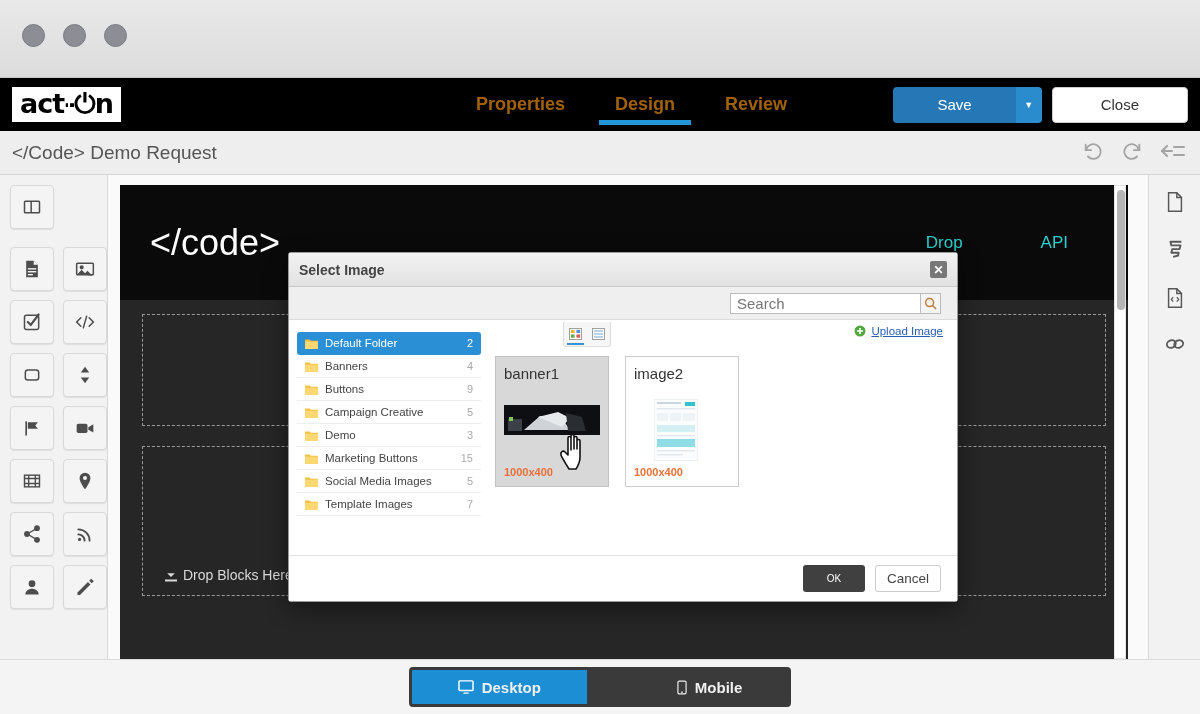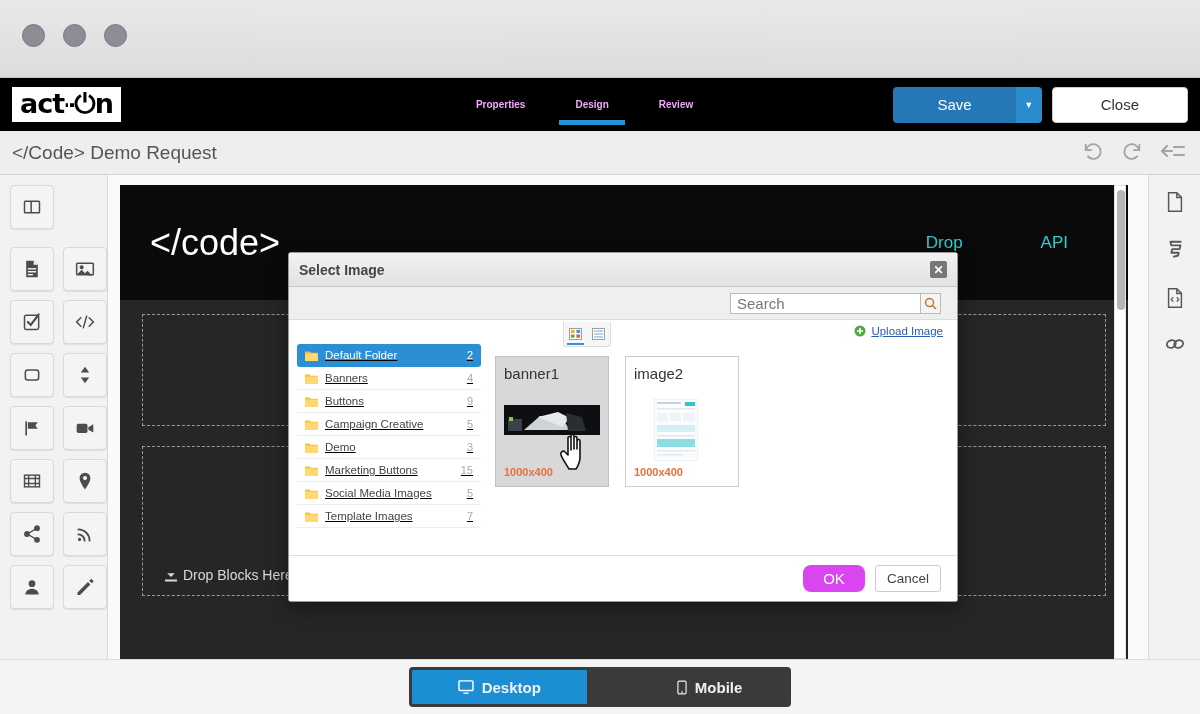--- a/index.html
+++ b/index.html
@@ -33,21 +33,21 @@
     padding: 3px 8px 5px 8px; line-height: 1; position: relative;
     font-family: "DejaVu Sans", sans-serif;
   }
   .logo .pwr { position: relative; display: inline-block; }
   .logo .pwr::before {
     content: ""; position: absolute; left: -6px; top: -3px;
     width: 2px; height: 34px; background: #fff; z-index: 2;
   }
   .navtabs { display: flex; align-items: center; gap: 50px; margin-left: 355px; height: 53px; }
   .navtab {
-    color: #f0abfc; font-size: 10px; font-weight: bold; height: 40px;
+    color: #a16207; font-size: 18px; font-weight: bold; height: 40px;
     display: flex; align-items: center; cursor: pointer; position: relative;
   }
   .navtab.active::after {
     content: ""; position: absolute; left: -16px; right: -16px; bottom: 0;
     height: 5px; background: #2196d8;
   }
   .hdr-actions { margin-left: auto; display: flex; align-items: center; gap: 10px; margin-right: 12px; }
   .btn-save {
     background: #2677b5; color: #fff; border: none; height: 36px;
     padding: 0 44px 0 44px; font-size: 15px; border-radius: 4px 0 0 4px;
@@ -177,21 +177,21 @@
   .searchbox input {
     width: 190px; height: 21px; border: 1px solid #bbb; border-right: none;
     padding: 0 6px; font-size: 15px; color: #555; outline: none;
     font-family: "Liberation Sans", sans-serif; background: #fff;
   }
   .searchbox .sbtn {
     width: 21px; height: 21px; border: 1px solid #bbb; background: #f4f4f4;
     display: flex; align-items: center; justify-content: center; cursor: pointer;
   }
   .modal-body { flex: 1; display: flex; position: relative; overflow: hidden; }
-  .folders { width: 192px; padding: 24px 0 0 8px; text-decoration: underline; }
+  .folders { width: 192px; padding: 12px 0 0 8px; }
   .folder {
     height: 23px; display: flex; align-items: center; gap: 7px;
     padding: 0 8px; font-size: 11.5px; color: #444;
     border-bottom: 1px solid #eee; cursor: pointer;
   }
   .folder.sel { background: #2b8fd6; color: #fff; border-radius: 3px; border-bottom-color: transparent; }
   .folder .fcount { margin-left: auto; color: #aaa; font-size: 11px; }
   .folder.sel .fcount { color: #fff; }
   .gallery { flex: 1; padding: 6px 14px 0 14px; position: relative; }
   .viewtoggle {
@@ -214,22 +214,22 @@
   .thumb-name { font-size: 15px; color: #333; }
   .thumb-img { position: absolute; left: 8px; right: 8px; top: 48px; height: 30px; overflow: hidden; }
   .thumb-dim { position: absolute; left: 8px; bottom: 8px; font-size: 11px; font-weight: bold; color: #e8703a; }
   .cursor-hand { position: absolute; left: 62px; top: 72px; pointer-events: none; }
   .modal-foot {
     height: 46px; border-top: 1px solid #e0e0e0; display: flex;
     align-items: center; justify-content: flex-end; gap: 10px; padding-right: 16px;
     background: #fff;
   }
   .btn-ok {
-    background: #d946ef; color: #fff; border: none; height: 27px; width: 62px;
-    border-radius: 8px; font-size: 15px; cursor: pointer;
+    background: #404040; color: #fff; border: none; height: 27px; width: 62px;
+    border-radius: 3px; font-size: 10px; cursor: pointer;
     font-family: "Liberation Sans", sans-serif;
   }
   .btn-cancel {
     background: #fff; color: #444; border: 1px solid #ccc; height: 27px; width: 66px;
     border-radius: 3px; font-size: 13.5px; cursor: pointer;
     font-family: "Liberation Sans", sans-serif;
   }
 </style>
 </head>
 <body>

